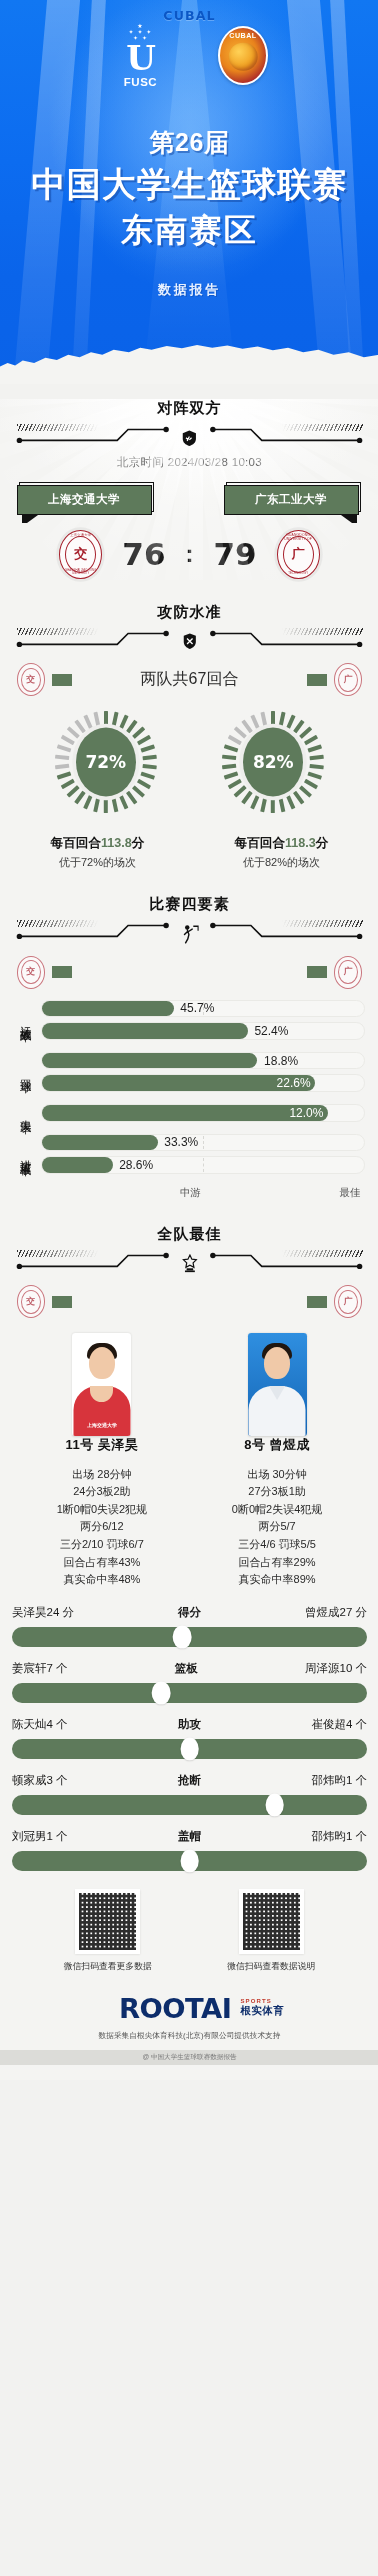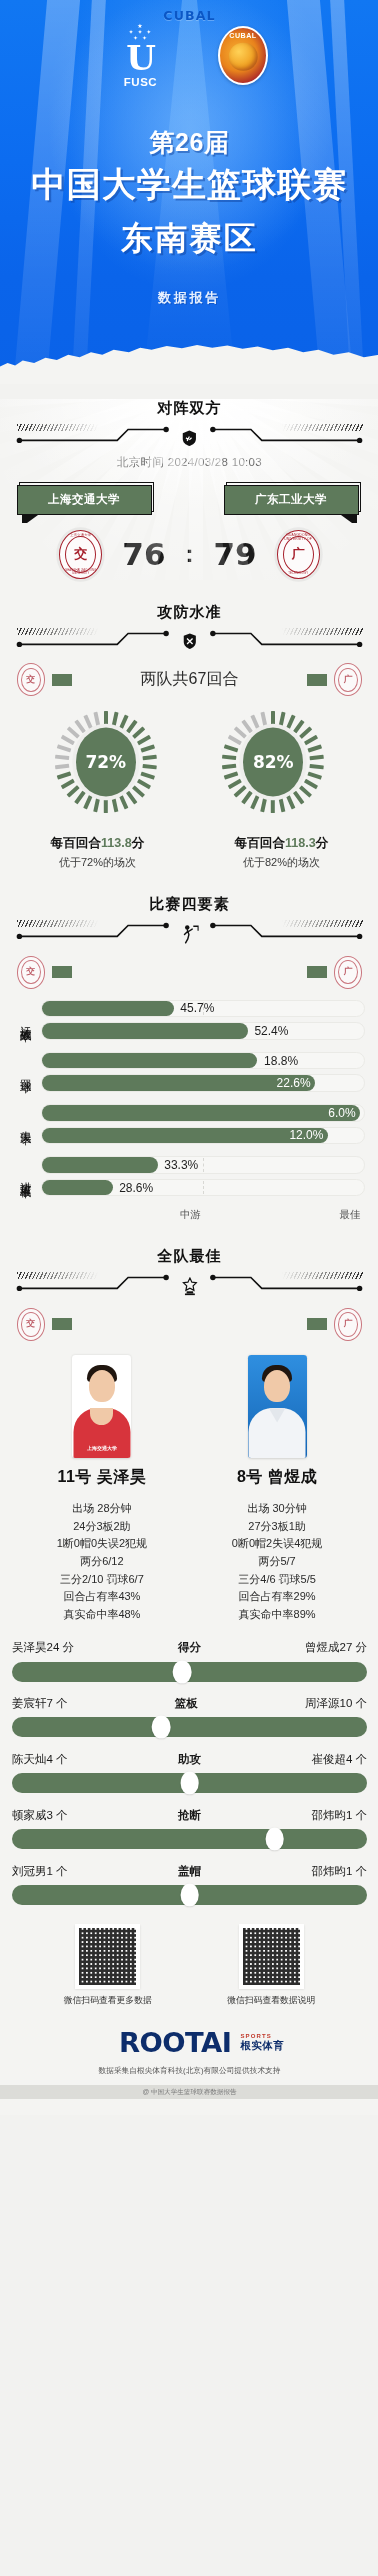--- a/index.html
+++ b/index.html
@@ -75,21 +75,21 @@
   .hero-title { position:absolute; top:126px; left:0; width:379px; text-align:center; }
   .t-line1 {
     color:#fff; font-weight:bold; font-size:25px; letter-spacing:0.5px;
     text-shadow:1.6px 1.6px 0 rgba(10,60,150,.45);
   }
   .t-line2 {
     color:#fff; font-weight:bold; font-size:34px; letter-spacing:1.1px; margin-top:3.3px;
     text-shadow:2.2px 2.2px 0 rgba(10,60,150,.45);
   }
   .t-line3 {
-    color:#fff; font-weight:bold; font-size:32px; letter-spacing:2.2px; margin-top:9px;
+    color:#fff; font-weight:bold; font-size:32px; letter-spacing:2.2px; margin-top:1px;
     text-shadow:2.2px 2.2px 0 rgba(10,60,150,.45);
   }
   .t-sub {
     color:#e8f1ff; font-weight:bold; font-size:13px; letter-spacing:2.7px; margin-top:27.4px;
     text-shadow:1.1px 1.1px 0 rgba(10,60,150,.35);
   }
 
   
   .torn {
     position:absolute; left:0; bottom:-1.1px; width:379px; height:49px;
@@ -290,21 +290,21 @@
   .photo.blue .torso { background:#f2f4f7; }
   .photo.blue .torso:before {
     content:""; position:absolute; left:50%; top:0; transform:translateX(-50%);
     width:16.5px; height:14.3px; background:#e3e7ec;
     clip-path:polygon(0 0,100% 0,50% 100%);
   }
   .photo .jersey-txt {
     position:absolute; left:0; bottom:7.7px; width:100%; text-align:center;
     font-size:5px; color:#fff; font-weight:bold;
   }
-  .p-name { font-size:16px; font-weight:bold; color:#111; margin-top:9px; letter-spacing:0.5px; }
+  .p-name { font-size:13px; font-weight:bold; color:#111; margin-top:0; letter-spacing:0.5px; }
   .p-stats { margin-top:12px; }
   .p-stats div { font-size:11px; color:#2a2a2a; line-height:17.6px; }
 
   
   .sliders { padding:16.5px 12px 0; }
   .slider-block { margin-bottom:14.3px; }
   .slider-head { display:flex; align-items:center; justify-content:space-between; margin-bottom:6.6px; }
   .slider-head .lbl { font-size:11.5px; color:#1a1a1a; }
   .slider-head .mid { font-size:11.5px; color:#1a1a1a; font-weight:bold; }
   .slider-track {
@@ -785,25 +785,20 @@
               <div class="ff-fill" style="width: 85%;"></div>
               <div class="ff-val inside" style="right: 16.5%;">22.6%</div>
             </div>
           </div>
         </div>
         <div class="ff-group">
           <div class="ff-label">失误率</div>
           <div class="ff-bars">
             <div class="ff-track">
               <div class="mid"></div>
-              <div class="ff-fill" style="width: 99%;"></div>
-              <div class="ff-val inside" style="right: 2.5%;">6.0%</div>
-            </div>
-            <div class="ff-track">
-              <div class="mid"></div>
               <div class="ff-fill" style="width: 89%;"></div>
               <div class="ff-val inside" style="right: 12.5%;">12.0%</div>
             </div>
           </div>
         </div>
         <div class="ff-group">
           <div class="ff-label">进攻篮板率</div>
           <div class="ff-bars">
             <div class="ff-track">
               <div class="mid"></div>

